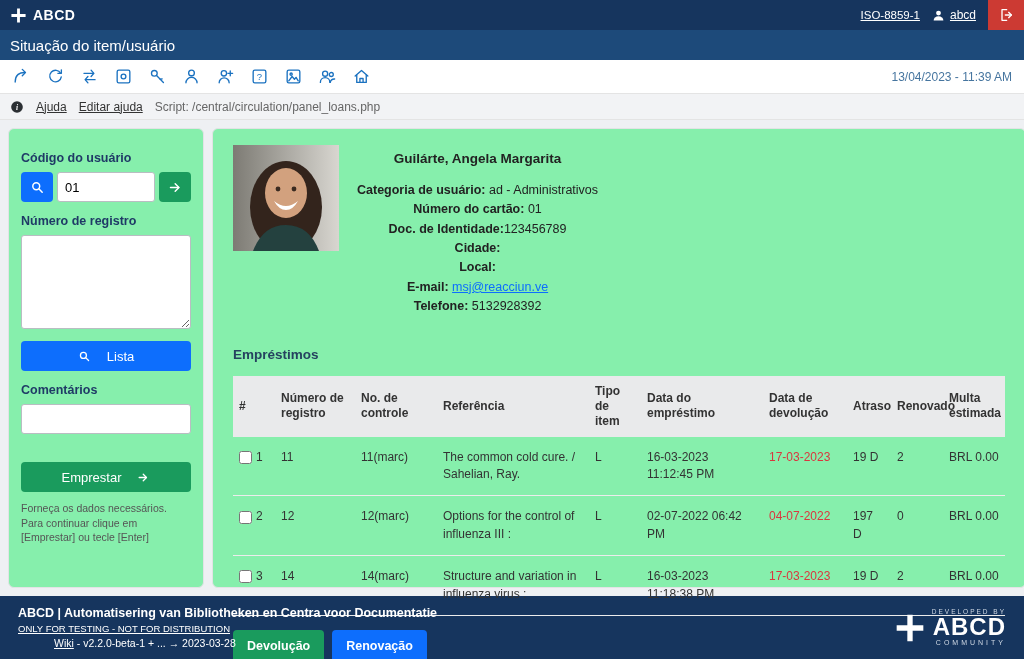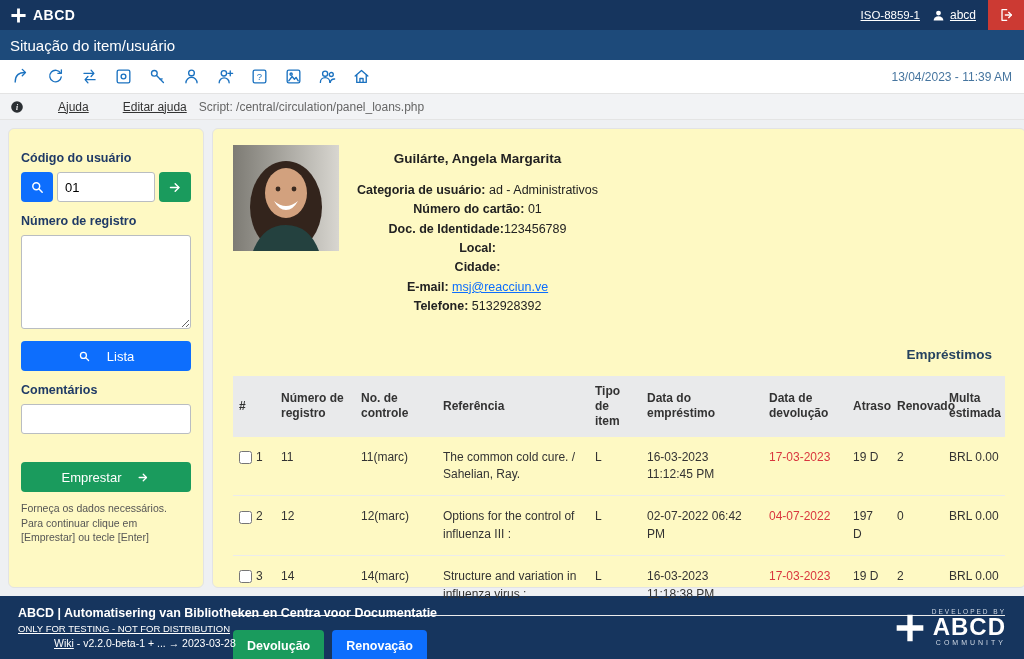--- a/index.html
+++ b/index.html
@@ -15,26 +15,26 @@
   
   .titlebar { height:30px; background:#1d4a7a; color:#fff; display:flex; align-items:center; padding-left:10px; font-size:15px; }
 
   
   .toolbar { height:34px; background:#fff; border-bottom:1px solid #e4e4e4; display:flex; align-items:center; gap:15px; padding:0 12px; }
   .ticon { width:19px; height:19px; stroke:#1b72c0; fill:none; stroke-width:1.7; stroke-linecap:round; stroke-linejoin:round; cursor:pointer; }
   .toolbar-date { margin-left:auto; font-size:12px; color:#46759f; }
 
   
   .helpbar { height:26px; background:#f2f3f5; border-bottom:1px solid #e4e4e4; display:flex; align-items:center; gap:12px; padding-left:10px; font-size:12px; color:#444; }
-  .helpbar a { color:#333; text-decoration:underline; cursor:pointer;margin-left:22px; }
+  .helpbar a { color:#333; text-decoration:underline; cursor:pointer; }
   .script-text { color:#666; }
 
   
   .content { height:476px; padding:8px; display:flex; gap:8px; }
-  .card { background:#fef9c3; border:1px solid #e2e3e5; border-radius:6px; }
+  .card { background:#86efac; border:1px solid #e2e3e5; border-radius:6px; }
   .side-card { width:196px; padding:16px 12px; min-height:458px; }
   .main-card { flex:1; padding:16px 20px; min-height:458px; }
 
   .side-label { color:#1f3a66; font-weight:bold; font-size:12.5px; margin:12px 0 7px; }
   .side-label:first-child { margin-top:6px; }
   .search-row { display:flex; gap:4px; }
   .sq-btn { width:32px; height:30px; border:none; border-radius:4px; display:flex; align-items:center; justify-content:center; cursor:pointer; flex:0 0 auto; }
   .blue { background:#0d6efd; color:#fff; }
   .green { background:#1a9b5d; color:#fff; }
   .code-input { flex:1; min-width:0; height:30px; border:1px solid #b9bdc2; border-radius:3px; padding:0 7px; font-size:13px; font-family:inherit; }
@@ -45,21 +45,21 @@
 
   
   .user-block { display:flex; gap:18px;text-align:center; }
   .photo { width:106px; height:106px; flex:0 0 auto; overflow:hidden; }
   .user-info { font-size:12.5px; color:#222; line-height:1.55; padding-top:4px; }
   .user-name { font-weight:bold; font-size:13.5px; margin-bottom:11px; }
   .uf-label { font-weight:bold; }
   .email-link { color:#0d6efd; text-decoration:underline; cursor:pointer; }
 
   
-  .loans-title { font-weight:bold; font-size:13.5px; color:#25425f; margin:30px 13px 14px;text-align:right; }
+  .loans-title { font-weight:bold; font-size:13.5px; color:#25425f; margin:30px 0 14px; }
   table { width:100%; border-collapse:collapse; table-layout:fixed; font-size:12px; color:#333; }
   thead th { background:#e9eaeb; font-weight:bold; text-align:left; padding:8px 6px; line-height:1.25; vertical-align:middle; }
   tbody td { padding:12px 6px; border-bottom:1px solid #ececec; vertical-align:top; line-height:1.45; }
   .cell-num { display:flex; align-items:center; gap:4px; }
   .late { color:#d9363e; }
   .loan-actions { margin-top:14px; display:flex; gap:8px; }
   .action-btn { border:none; border-radius:4px; color:#fff; font-size:12.5px; font-weight:bold; padding:9px 14px; cursor:pointer; font-family:inherit; }
 
   
   .footer { height:63px; background:#16355e; color:#fff; display:flex; align-items:center; justify-content:space-between; padding:8px 18px; }
@@ -239,22 +239,22 @@
           <circle cx="45" cy="44" r="2.4" fill="#3a2a20"></circle>
             <circle cx="61" cy="44" r="2.4" fill="#3a2a20"></circle>
           <path d="M20 106 q10 -26 33 -26 q23 0 33 26z" fill="#24413f"></path>
         </svg>
       </div>
       <div class="user-info">
         <div class="user-name">Guilárte, Angela Margarita</div>
         <div><span class="uf-label">Categoria de usuário:</span> <span>ad - Administrativos</span></div>
         <div><span class="uf-label">Número do cartão:</span> <span>01</span></div>
         <div><span class="uf-label">Doc. de Identidade:</span><span>123456789</span></div>
+        <div><span class="uf-label">Cidade:</span> <span></span></div>
         <div><span class="uf-label">Local:</span> <span></span></div>
-        <div><span class="uf-label">Cidade:</span> <span></span></div>
         <div><span class="uf-label">E-mail:</span> <a class="email-link">msj@reacciun.ve</a></div>
         <div><span class="uf-label">Telefone:</span> <span>5132928392</span></div>
       </div>
     </div>
 
     <div class="loans-title">Empréstimos</div>
 
     <table>
       <colgroup>
         <col style="width:42px">

